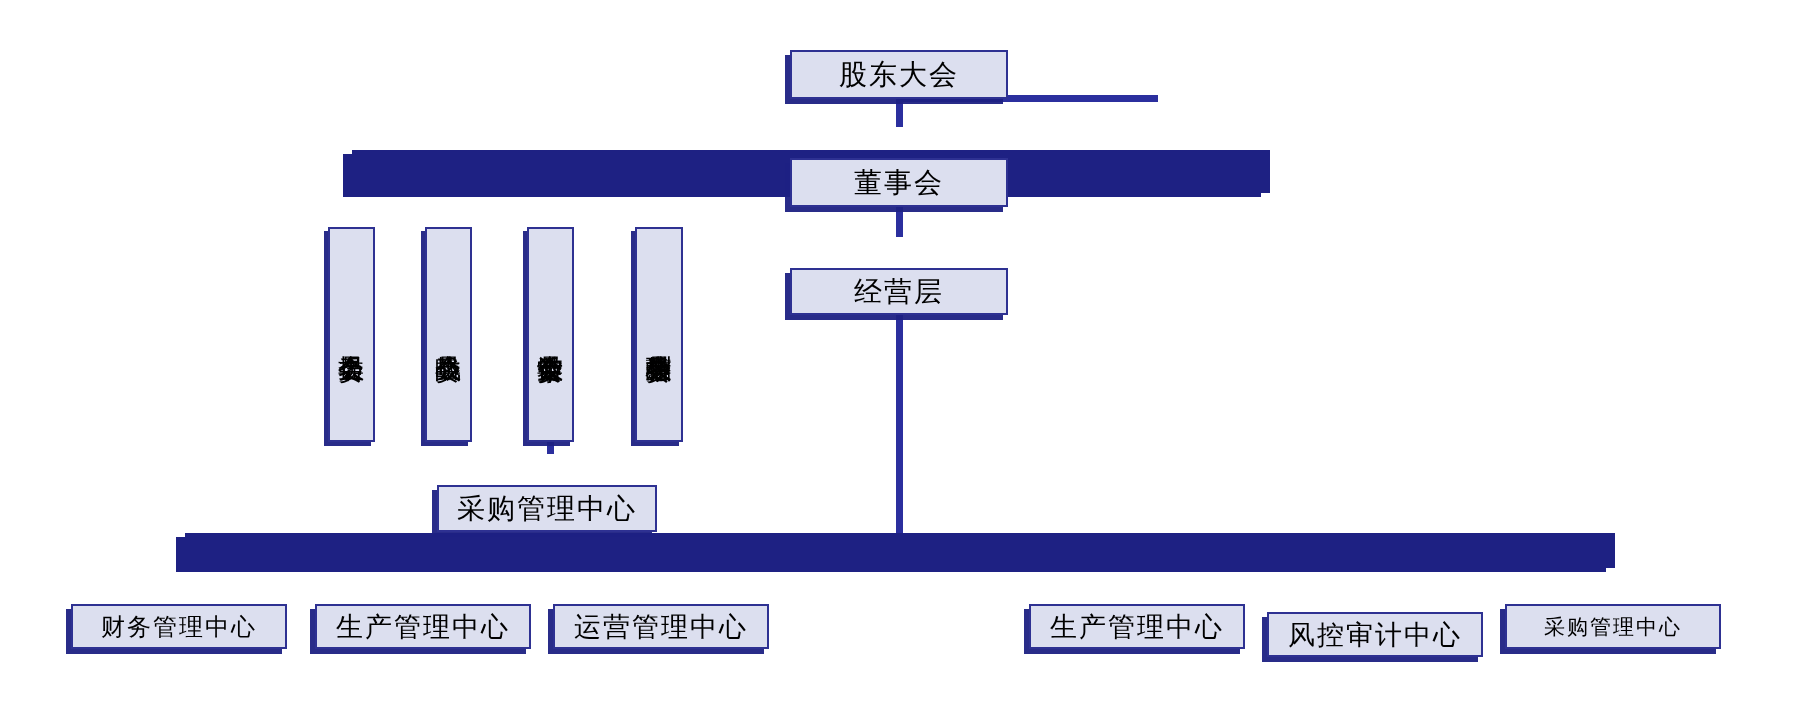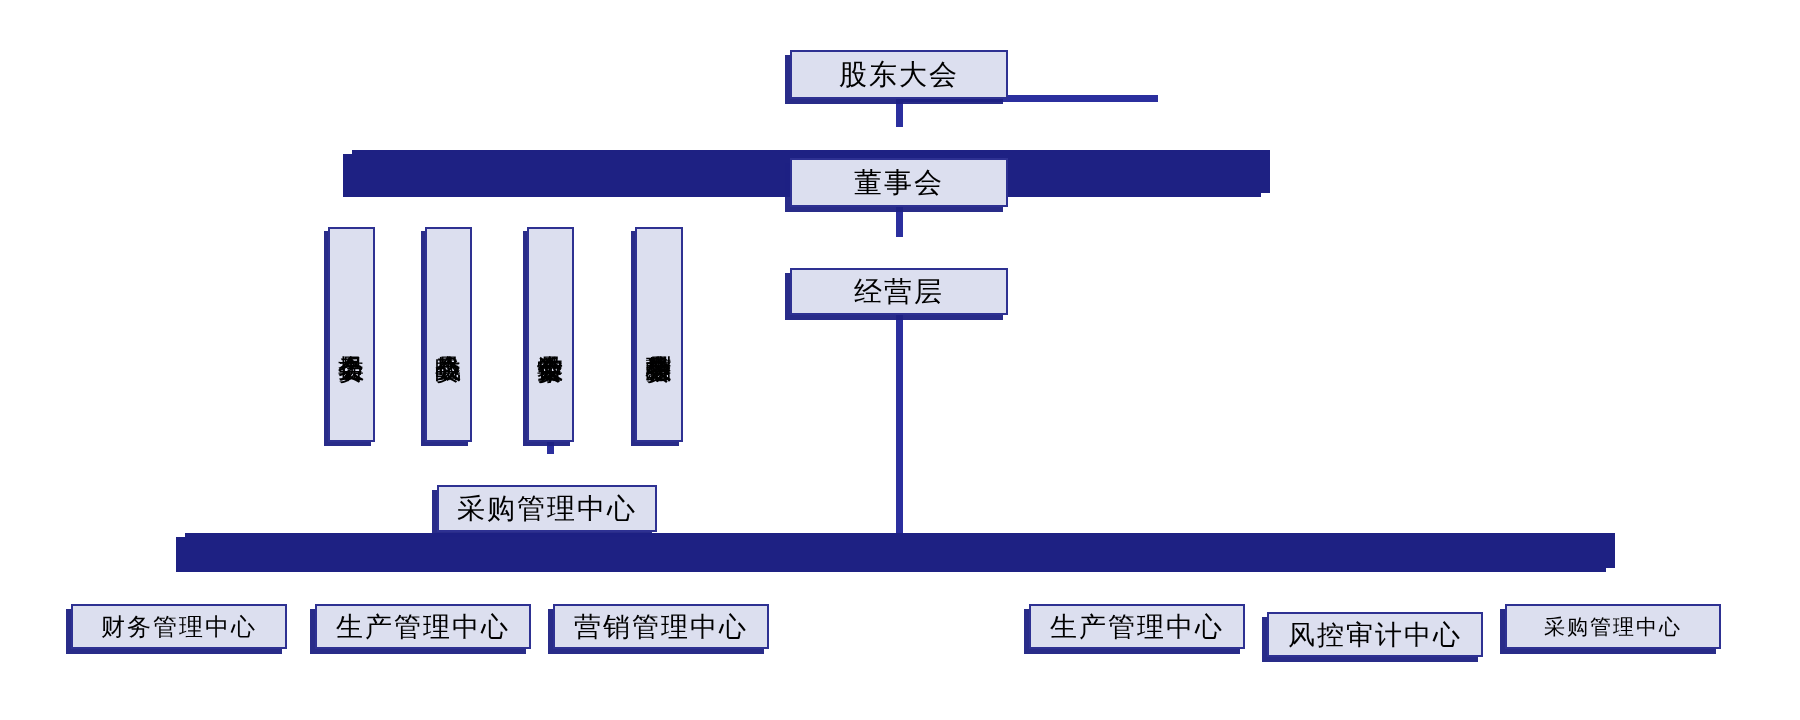--- a/index.html
+++ b/index.html
@@ -57,18 +57,18 @@
 
   <div class="node vert" style="left:328px;top:195px;width:47px;height:215px">提名委员会</div>
   <div class="node vert" style="left:425px;top:195px;width:47px;height:215px">战略委员会</div>
   <div class="node vert" style="left:527px;top:195px;width:47px;height:215px">审计监察委员会</div>
   <div class="node vert" style="left:635px;top:195px;width:48px;height:215px">薪酬考核委员会</div>
 
   <div class="node" style="left:437px;top:453px;width:220px;height:47px">采购管理中心</div>
 
   <div class="node" style="left:71px;top:572px;width:216px;height:45px;font-size:24px">财务管理中心</div>
   <div class="node" style="left:315px;top:572px;width:216px;height:45px;font-size:27px">生产管理中心</div>
-  <div class="node" style="left:553px;top:572px;width:216px;height:45px;font-size:27px">营销管理中心</div>
+  <div class="node" style="left:553px;top:572px;width:216px;height:45px;font-size:27px">运营管理中心</div>
   <div class="node" style="left:1029px;top:572px;width:216px;height:45px;font-size:27px">生产管理中心</div>
   <div class="node" style="left:1267px;top:580px;width:216px;height:45px;font-size:27px">风控审计中心</div>
   <div class="node" style="left:1505px;top:572px;width:216px;height:45px;font-size:21px">采购管理中心</div>
 
 </div>
 
 </body></html>

